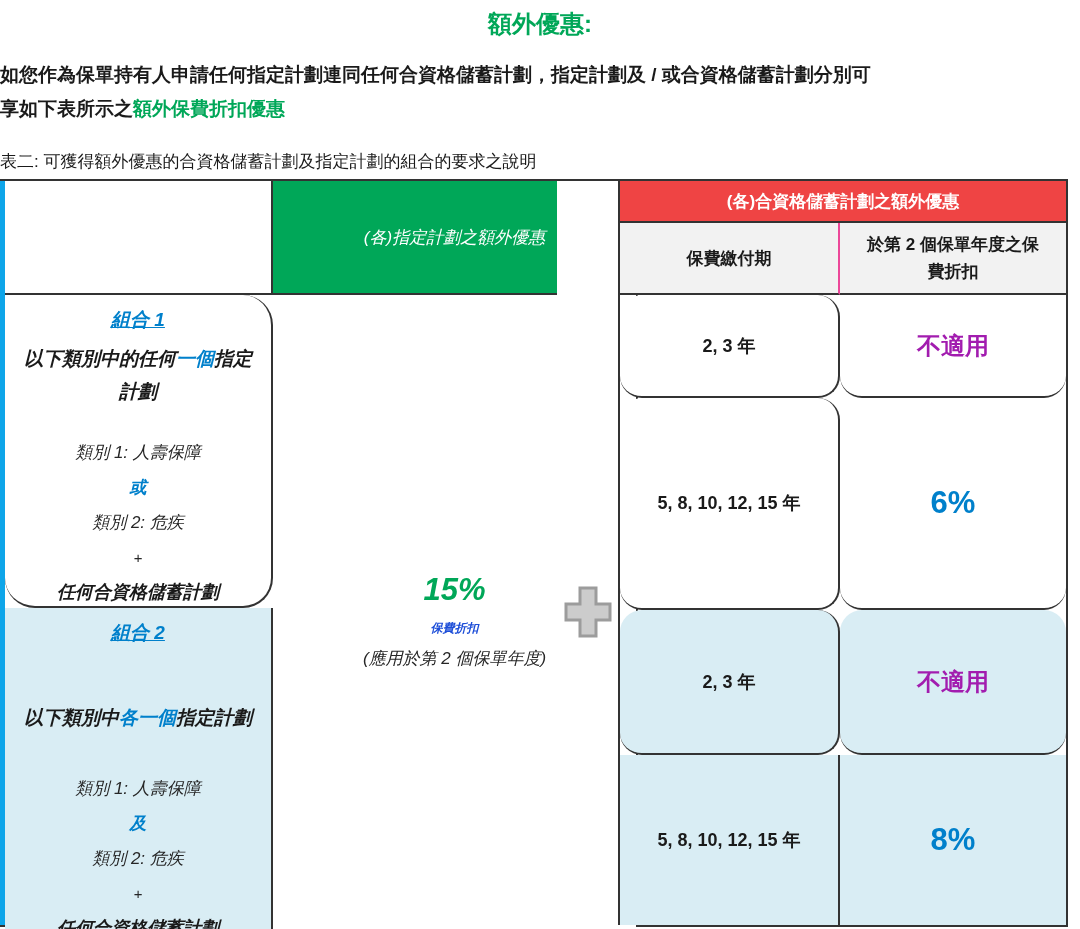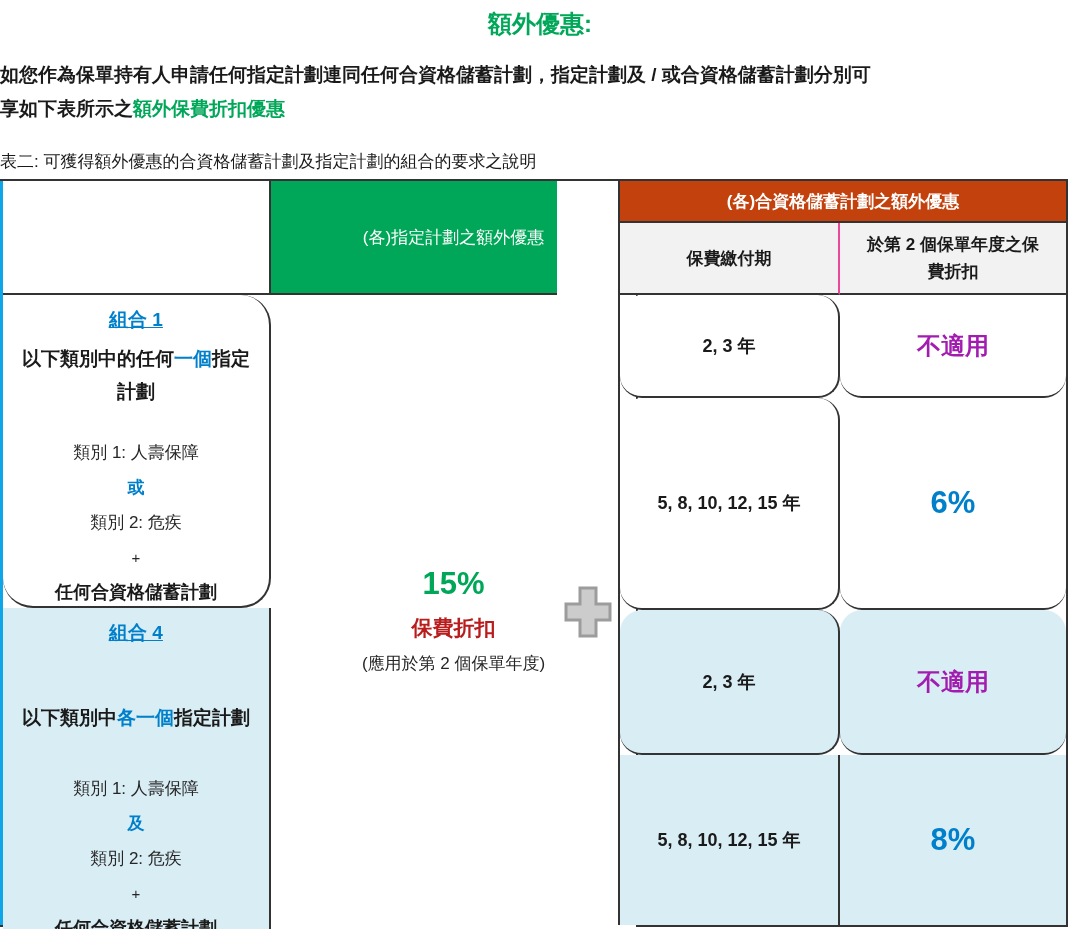--- a/index.html
+++ b/index.html
@@ -33,24 +33,25 @@
   .table-area {
     position:absolute; top:179px; left:0;
     width:1068px; height:748px;
     border-top:2px solid #333; border-bottom:2px solid #333;
   }
 
   
   .left-table {
     position:absolute; left:0; top:0;
     width:638px; height:744px;
-    border-left:3px solid #0ea5e9; border-right:2px solid #333;
+    border-left:5px solid #0ea5e9; border-right:2px solid #333;
     display:grid;
     grid-template-columns:268px 1fr;
     grid-template-rows:114px 313px 1fr;
+    font-style:italic;
   }
   .lt-empty   { grid-area:1/1; border-right:2px solid #333; border-bottom:2px solid #333; background:#fff; }
   .lt-green   { grid-area:1/2; border-bottom:2px solid #333; background:#00a758;
                 display:flex; align-items:center; justify-content:center;
                 color:#fff; font-size:17px; font-weight:500; }
   .lt-combo1  { grid-area:2/1; border-right:2px solid #333; border-bottom:2px solid #333; background:#fff;border-radius:30px; }
   .lt-discount{ grid-area:2/2 / span 2; background:#fff;
                 display:flex; flex-direction:column; align-items:center; justify-content:center; text-align:center; }
   .lt-combo2  { grid-area:3/1; border-right:2px solid #333; background:#d9edf4; }
 
@@ -60,42 +61,42 @@
   .combo-desc .hl { color:#0080cb; }
   .combo-items { margin-top:27px; }
   .combo2-gap-top { margin-top:46px; }
   .combo2-items-gap { margin-top:37px; }
   .combo-item  { font-size:17px; line-height:35px; color:#262626; }
   .combo-conn  { font-size:17px; line-height:35px; font-weight:bold; color:#0080cb; }
   .combo-plus  { font-size:15px; line-height:35px; color:#262626; }
   .combo-last  { font-size:18px; line-height:35px; font-weight:bold; color:#1a1a1a; }
 
   .discount-value { font-size:31px; font-weight:bold; color:#00a758; margin-bottom:12px; }
-  .discount-label { font-size:21px; font-weight:bold; color:#b91c1c; margin-bottom:10px; }
+  .discount-label { font-size:12px; font-weight:bold; color:#1d4ed8; margin-bottom:10px; }
   .discount-note  { font-size:17px; color:#262626; }
 
   
   .connector {
     position:absolute; left:557px; top:0;
     width:61px; height:744px; background:#fff;
   }
   .plus-icon { position:absolute; left:50%; transform:translateX(-50%); top:405px; }
 
   
   .right-table {
     position:absolute; left:618px; top:0;
     width:450px; height:744px;
     border-left:2px solid #333; border-right:2px solid #333;
     display:grid;
     grid-template-columns:220px 1fr;
     grid-template-rows:42px 72px 103px 212px 145px 1fr;
   }
   .rt-header {
     grid-column:1 / -1; grid-row:1;
-    background:#c2410c; color:#fff;
+    background:#ef4444; color:#fff;
     display:flex; align-items:center; justify-content:center;
     font-size:17px; font-weight:600;
     border-bottom:2px solid #333;
   }
   .rt-sub {
     background:#f2f2f2; border-bottom:2px solid #333;
     display:flex; align-items:center; justify-content:center; text-align:center;
     font-size:17px; font-weight:bold; line-height:27px; color:#1a1a1a;
   }
   .rt-sub.col1 { grid-area:2/1; border-right:2px solid #ec4899; }
@@ -142,21 +143,21 @@
       </div>
     </div>
 
     <div class="lt-discount">
       <div class="discount-value">15%</div>
       <div class="discount-label">保費折扣</div>
       <div class="discount-note">(應用於第 2 個保單年度)</div>
     </div>
 
     <div class="lt-combo2 combo">
-      <div class="combo-title">組合 4</div>
+      <div class="combo-title">組合 2</div>
       <div class="combo-desc combo2-gap-top"><span>以下類別中</span><span class="hl">各一個</span><span>指定計劃</span></div>
       <div class="combo-items combo2-items-gap">
         <div class="combo-item">類別 1: 人壽保障</div>
         <div class="combo-conn">及</div>
         <div class="combo-item">類別 2: 危疾</div>
         <div class="combo-plus">+</div>
         <div class="combo-last">任何合資格儲蓄計劃</div>
       </div>
     </div>
   </div>

